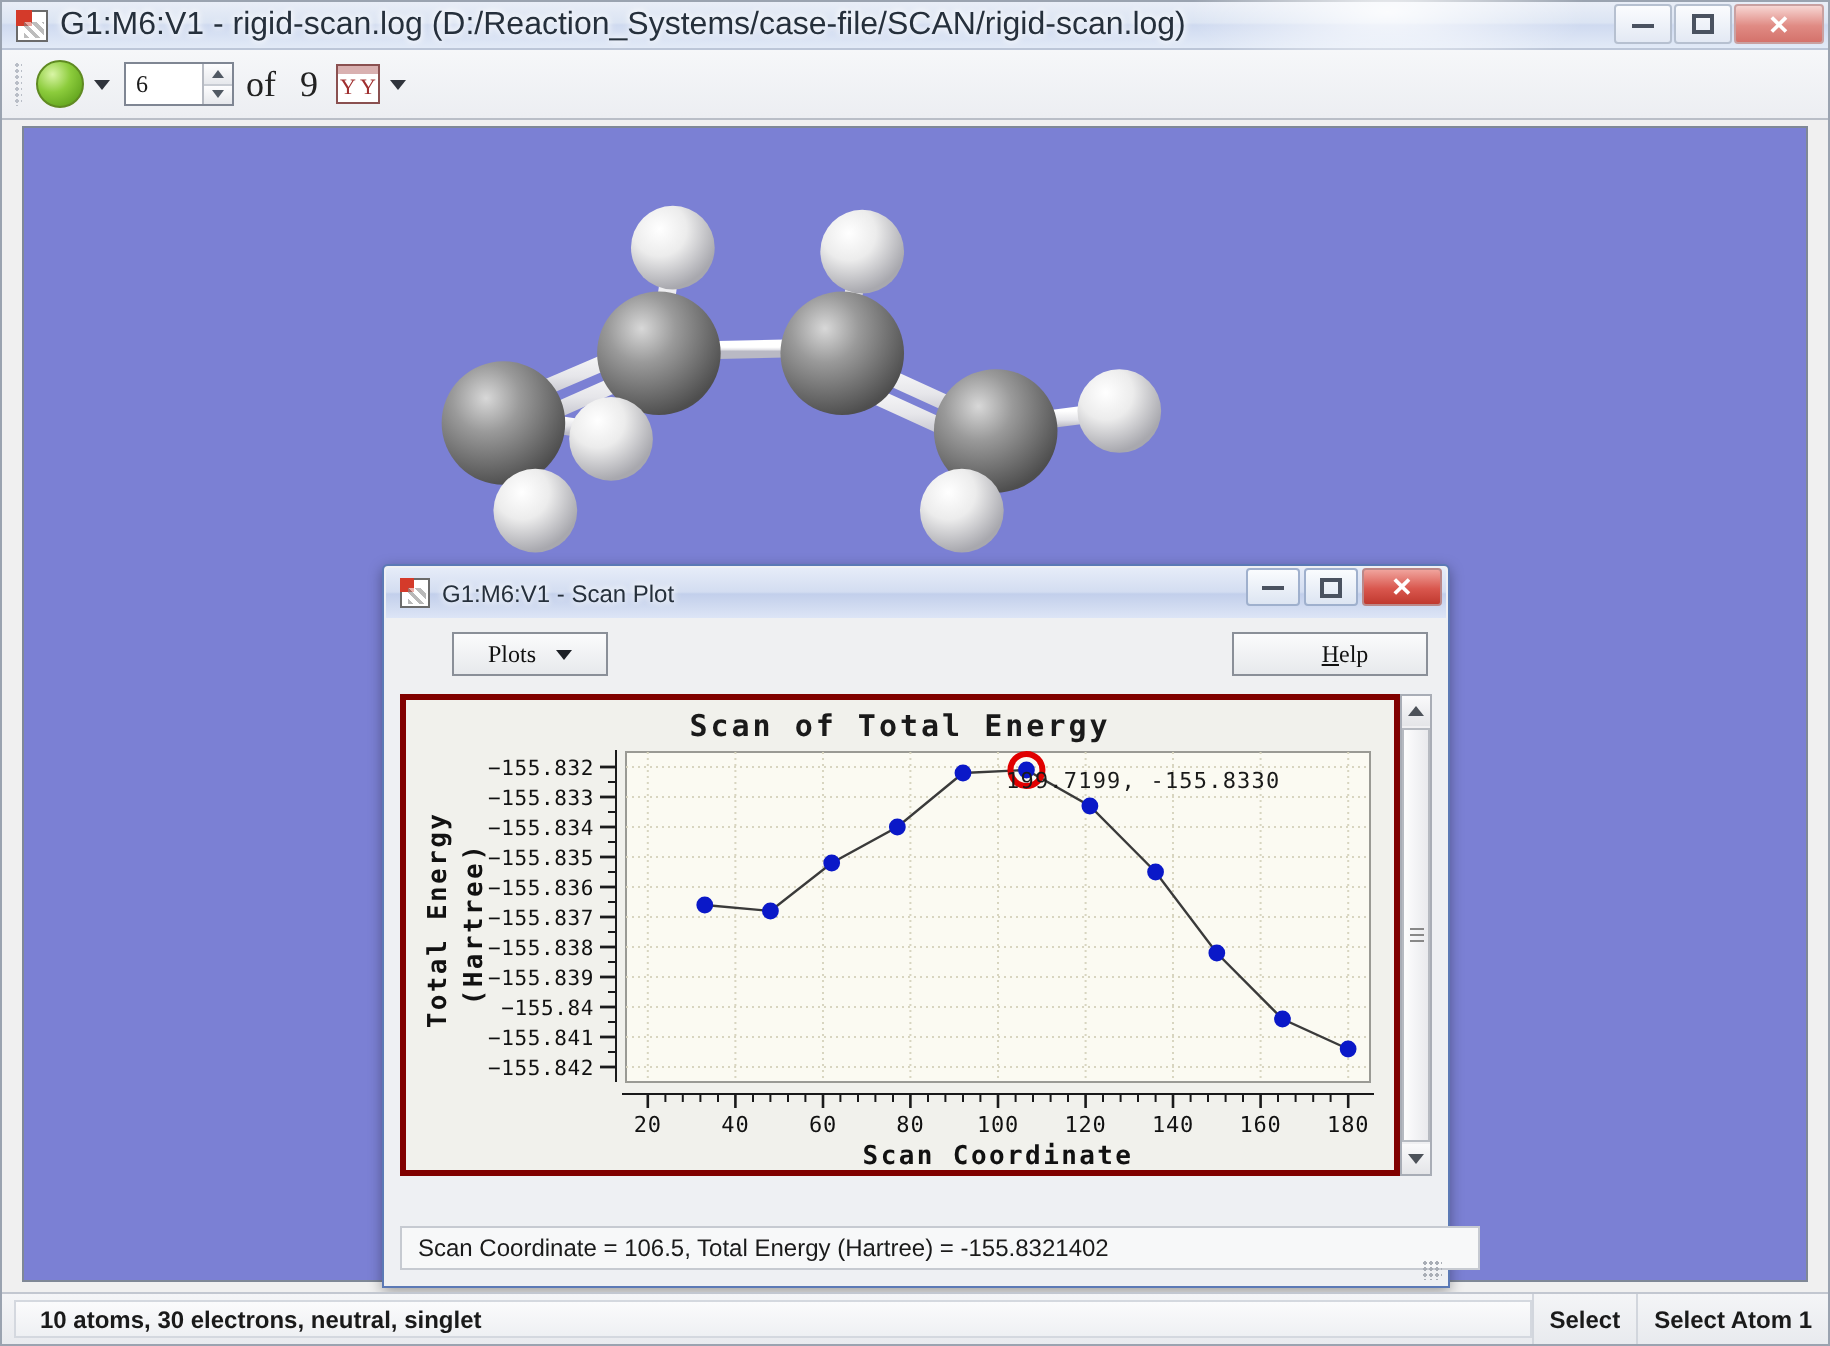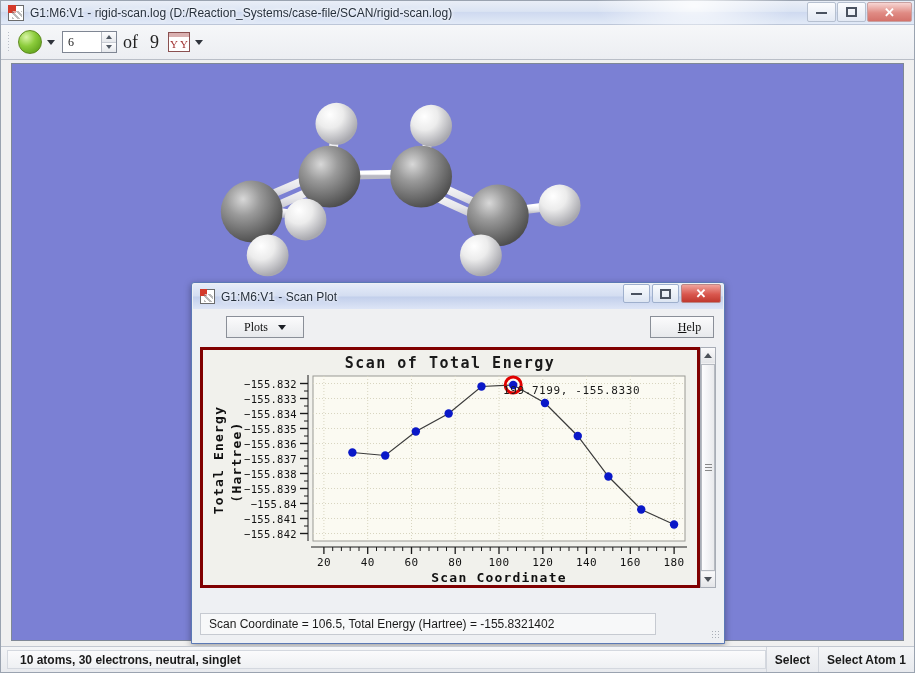--- a/index.html
+++ b/index.html
@@ -40,21 +40,21 @@
   .app-icon::before {
     content:""; position:absolute; left:-1px; top:-1px; width:8px; height:8px; background:#d43a2a;
   }
   .app-icon::after {
     content:""; position:absolute; left:3px; top:5px; right:1px; bottom:1px;
     background:
       repeating-linear-gradient(45deg,#888 0 2px,#fff 2px 4px);
     opacity:.55;
   }
   #main-title-text {
-    font-size: 12px; color: #26303c; white-space: nowrap;
+    font-size: 16px; color: #26303c; white-space: nowrap;
     text-shadow: 0 0 3px #fff, 0 0 5px #fff;
   }
   .win-btns { position:absolute; right:2px; top:1px; display:flex; }
   .win-btn {
     width: 29px; height: 20px; margin-left: 1px;
     border: 1px solid #b6c0d0; border-radius: 2px;
     background: linear-gradient(to bottom,#fbfcfe,#e3e9f4);
     display:flex; align-items:center; justify-content:center;
     font-size: 11px; color:#3a4350;
   }
@@ -194,21 +194,21 @@
   .sb-up { width:0;height:0;border-left:4px solid transparent;border-right:4px solid transparent;border-bottom:5px solid #4d5259; }
   .sb-dn { width:0;height:0;border-left:4px solid transparent;border-right:4px solid transparent;border-top:5px solid #4d5259; }
   .sb-thumb { flex:1; width:14px; margin:1px 0;
      background:linear-gradient(to right,#fdfdfe,#e9eaed);
      border:1px solid #b6bac1; display:flex;align-items:center;justify-content:center; }
   .sb-grip { width:7px; height:7px;
      background-image: linear-gradient(#888 1px, transparent 1px);
      background-size: 7px 3px; }
 
   #plot-status {
-    position:absolute; left:8px; bottom:8px; width:456px; height:22px;
+    position:absolute; left:8px; bottom:8px; width:540px; height:22px;
     border:1px solid #c6cad1; background:#f7f8f9;
     display:flex; align-items:center; padding-left:8px;
     font-size:12px; color:#1a1a1a;
   }
   .resize-grip {
     position:absolute; right:3px; bottom:3px; width:10px; height:10px;
     background-image: radial-gradient(#a9aeb6 40%, transparent 41%);
     background-size:3px 3px;
   }
 
@@ -321,21 +321,21 @@
           </div>
         <div class="pbtn close">✕</div>
       </div>
     </div>
 
     <div id="plot-toolbar">
       <div class="win-button" style="width:78px;">
         <span>Plots</span>
         <i class="btn-caret"></i>
       </div>
-      <div class="win-button" style="width:64px;padding-left:24px;">
+      <div class="win-button" style="width:98px;padding-left:24px;">
         <span><u>H</u><span>elp</span></span>
       </div>
     </div>
 
     <div id="plot-canvas-outer">
       <svg id="plot-svg" viewBox="0 0 494 235" preserveAspectRatio="none">
         <rect x="0" y="0" width="494" height="235" fill="#f1f1ec"></rect>
 
         <text id="chart-title" x="247" y="18" text-anchor="middle" font-size="15" fill="#1a1a1a" letter-spacing="1.5" font-family="DejaVu Serif, serif" font-weight="bold">Scan of Total Energy</text>
 

